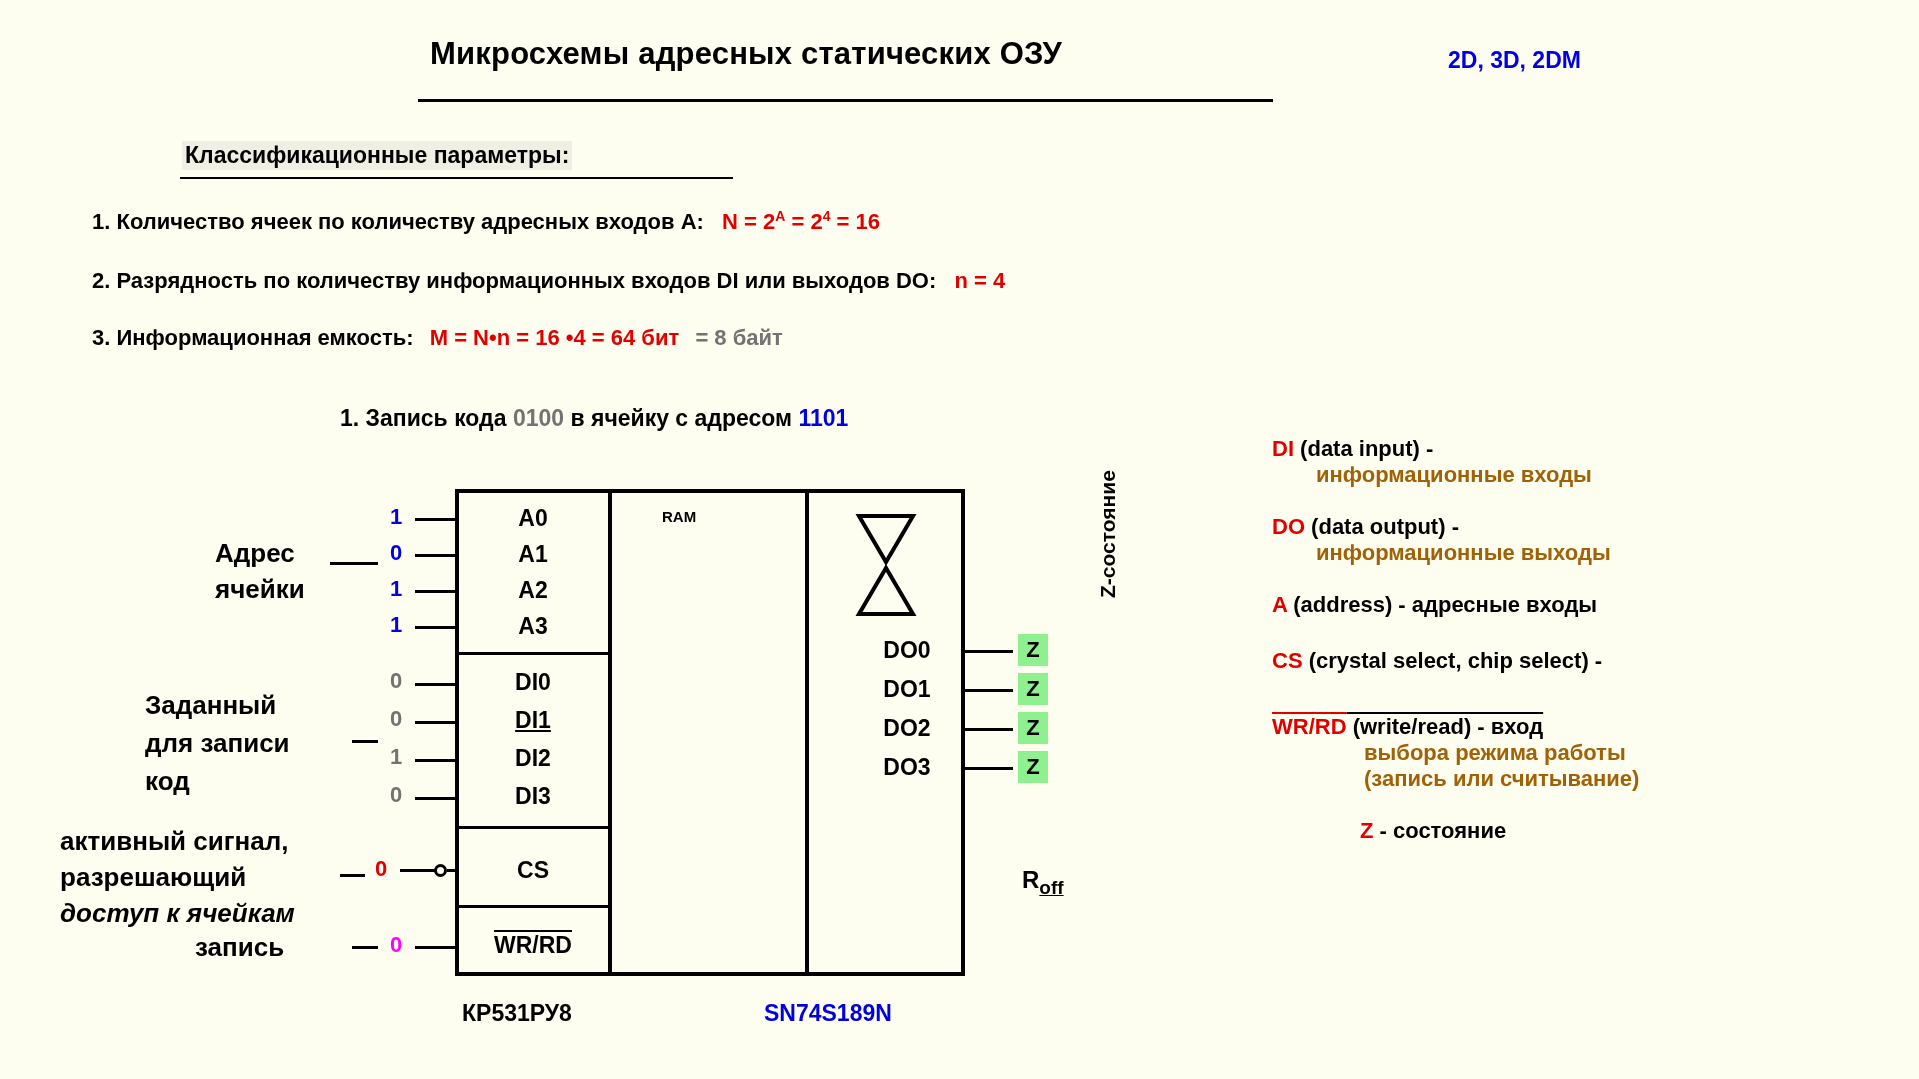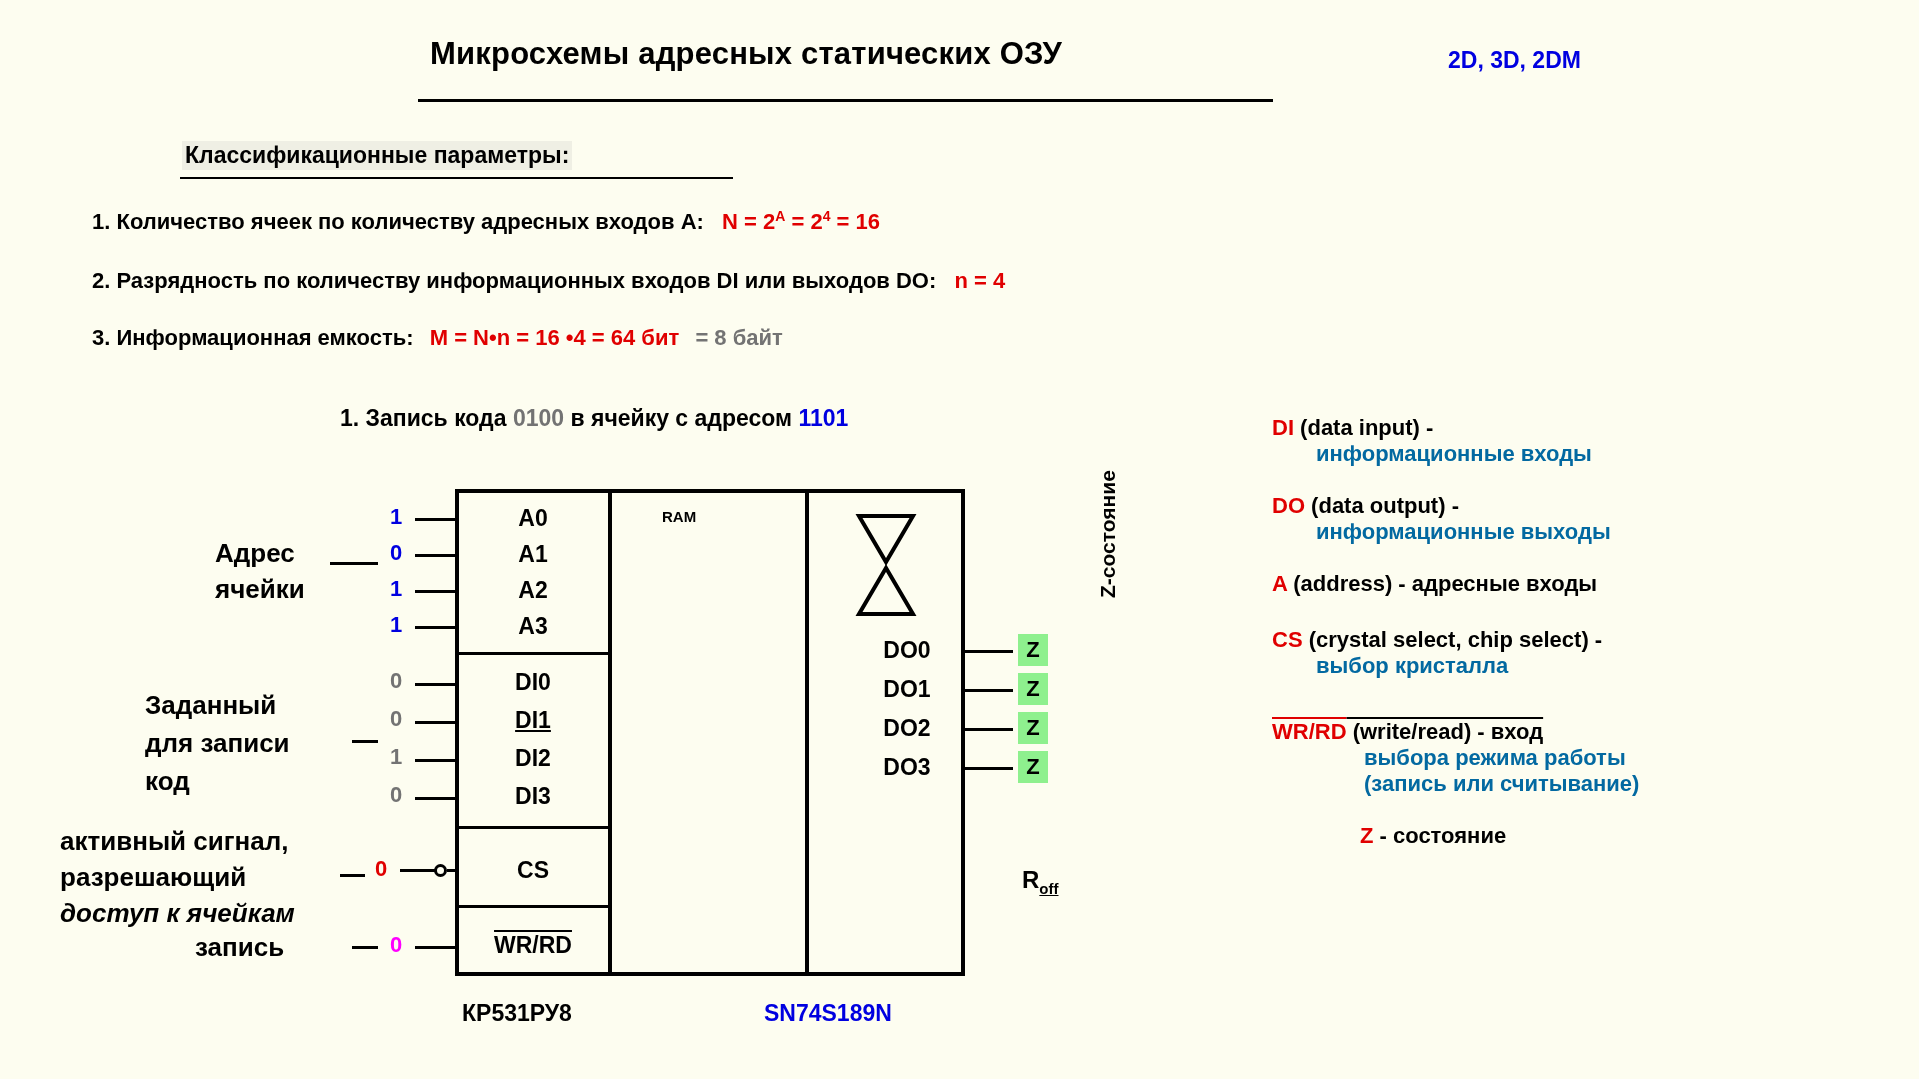--- a/index.html
+++ b/index.html
@@ -58,21 +58,21 @@
   
   .listline {
     font-size: 22px; font-weight: bold;
     color: #000;
     white-space: nowrap;
   }
   #l1 { left: 92px; top: 208px; }
   #l2 { left: 92px; top: 268px; }
   #l3 { left: 92px; top: 325px; }
   sup.exp { font-size: 14px; vertical-align: super; }
-  sub.sb  { font-size: 15px; vertical-align: sub; text-decoration: underline; }
+  sub.sb  { font-size: 19px; vertical-align: sub; text-decoration: underline; }
 
   
   #task {
     left: 340px; top: 405px;
     font-size: 23px; font-weight: bold;
     white-space: nowrap;
   }
 
   
   #chip {
@@ -158,26 +158,26 @@
     left: 855px; top: 510px;
     width: 62px; height: 110px;
   }
 
   
   #name-ru { left: 462px; top: 1000px; font-size: 23px; font-weight: bold; color:#000; }
   #name-en { left: 764px; top: 1000px; font-size: 23px; font-weight: bold; }
 
   
   #legend {
-    left: 1272px; top: 415px;
+    left: 1272px; top: 436px;
     width: 630px;
   }
   .leg-item { margin-bottom: 26px; }
   .leg-l1 { font-size: 22px; font-weight: bold; color: #000; white-space: nowrap; }
-  .leg-l2 { font-size: 22px; font-weight: bold; color: #0369a1; margin-left: 44px; white-space: nowrap; }
+  .leg-l2 { font-size: 22px; font-weight: bold; color: #a16207; margin-left: 44px; white-space: nowrap; }
   .leg-key { color: #e00000; }
 </style>
 </head>
 <body>
 
 <div id="slide">
 
   <div class="abs" id="title">Микросхемы адресных статических ОЗУ</div>
   <div class="abs" id="title-underline"></div>
   <div class="abs blue" id="title-tag">2D, 3D, 2DM</div>
@@ -329,21 +329,20 @@
     <div class="leg-item" style="margin-bottom:30px;">
       <div class="leg-l1">
         <span class="leg-key">A</span><span> (address) - адресные входы</span>
       </div>
     </div>
 
     <div class="leg-item" style="margin-bottom:40px;">
       <div class="leg-l1">
         <span class="leg-key">CS</span><span> (crystal select, chip select) -</span>
       </div>
-      <div class="leg-l2">выбор кристалла</div>
     </div>
 
     <div class="leg-item">
       <div class="leg-l1">
         <span class="leg-key ovl">WR/RD</span><span class="ovl" style="text-decoration-color:#000;"> (write/read) - вход</span>
       </div>
       <div class="leg-l2" style="margin-left:92px;">выбора режима работы</div>
       <div class="leg-l2" style="margin-left:92px;">(запись или считывание)</div>
     </div>
 

